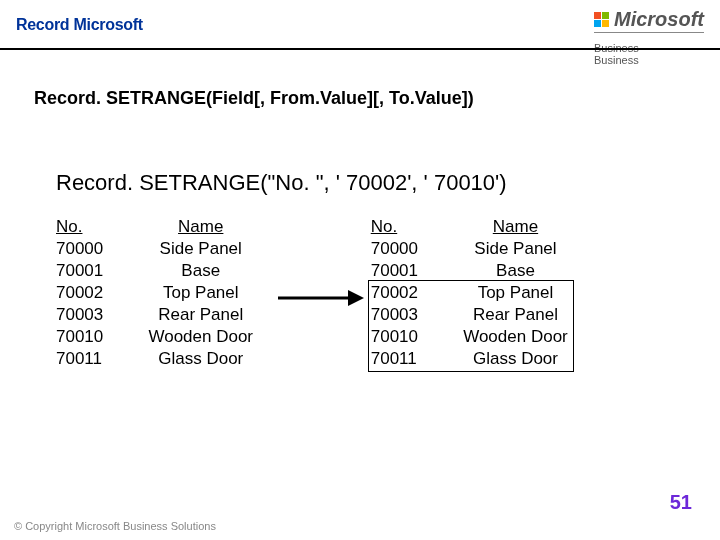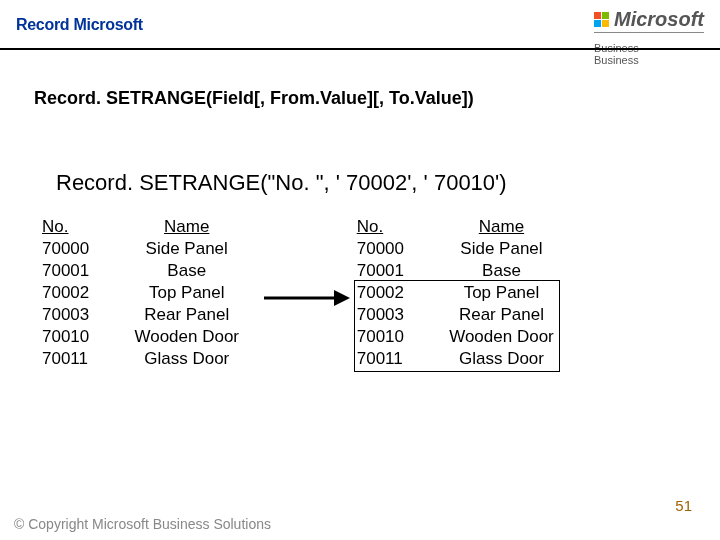--- a/index.html
+++ b/index.html
@@ -86,21 +86,21 @@
   .example-line {
     position: absolute;
     left: 56px;
     top: 170px;
     font-size: 22px;
     font-weight: 400;
     color: #000;
   }
   .tables-row {
     position: absolute;
-    left: 42px;
+    left: 56px;
     top: 216px;
     width: 640px;
     display: flex;
     align-items: flex-start;
   }
   .tbl {
     font-size: 17px;
     line-height: 22px;
   }
   .tbl .col {
@@ -126,28 +126,29 @@
     top: 64px;
     width: 204px;
     height: 90px;
     border: 1.5px solid #000;
     pointer-events: none;
   }
   .page-num {
     position: absolute;
     right: 28px;
     bottom: 26px;
-    font-size: 15px;
-    color: #a16207;
+    font-size: 20px;
+    color: #6d28d9;
+    font-weight: bold;
   }
   .copyright {
     position: absolute;
     left: 14px;
     bottom: 8px;
-    font-size: 14px;
+    font-size: 11px;
     color: #888;
   }
 </style>
 </head>
 <body>
 
 <div class="header">
   <div class="title">Record Microsoft</div>
   <div class="logo">
     <div class="logo-top">

